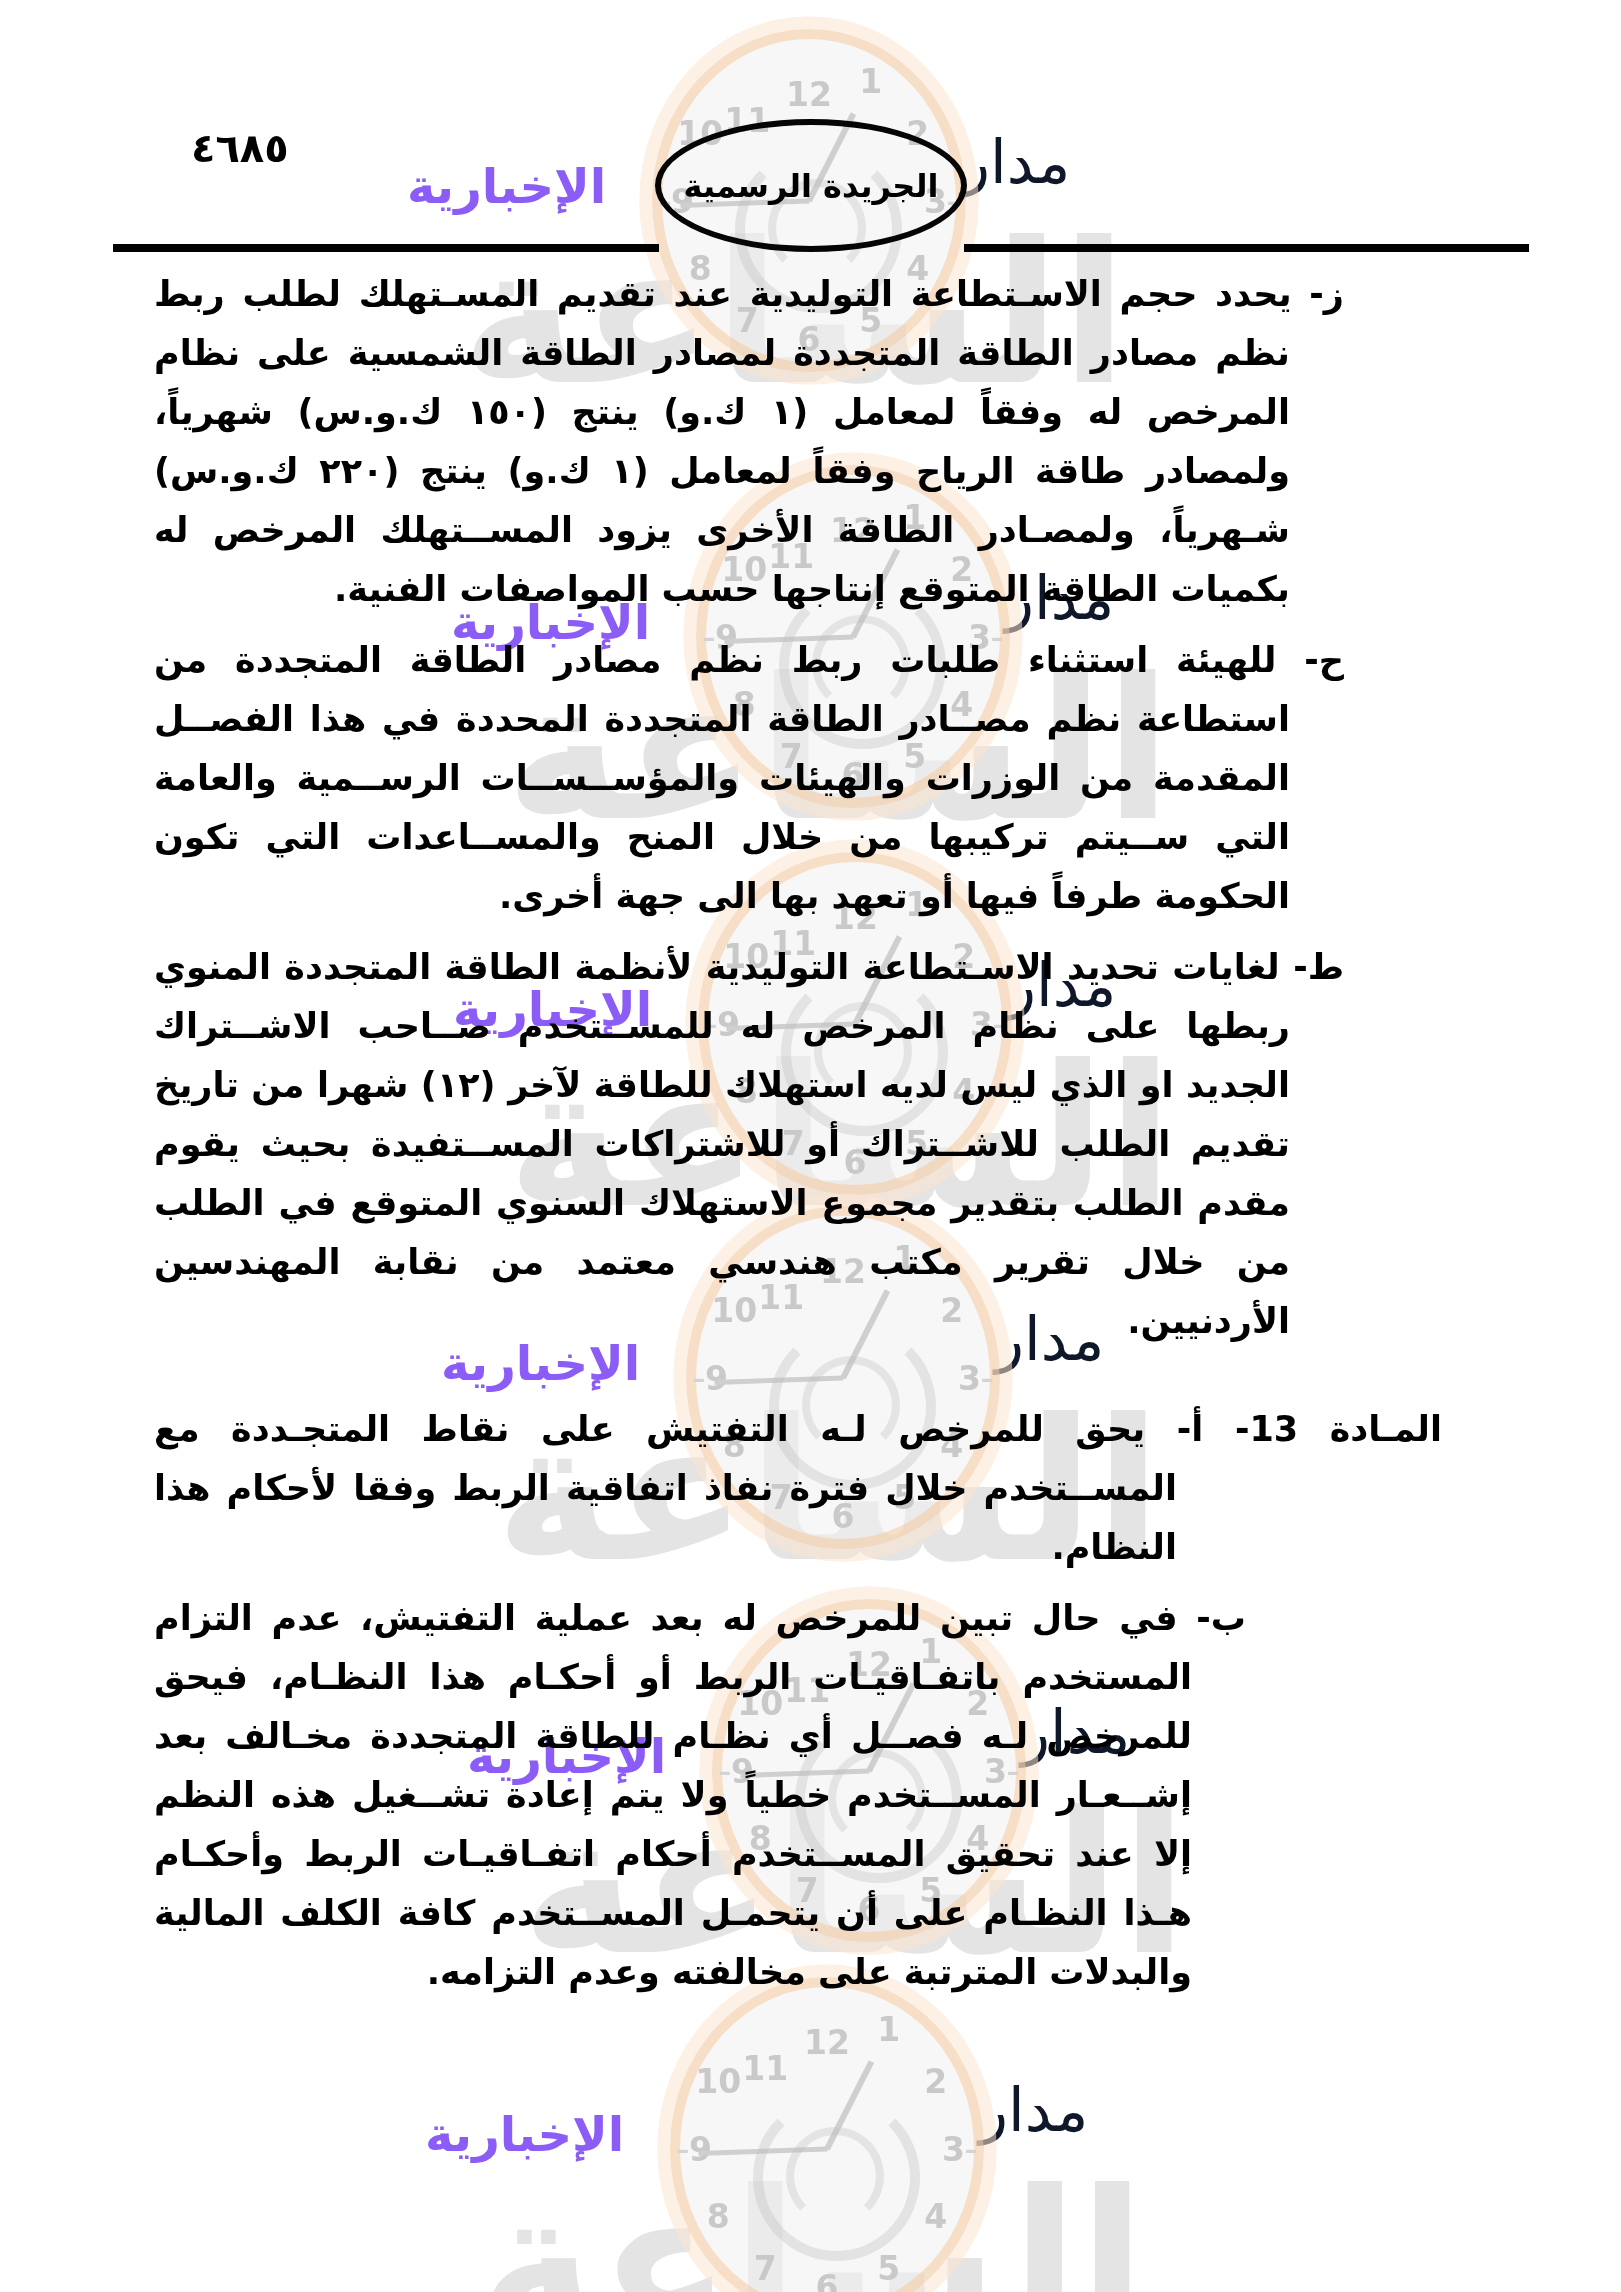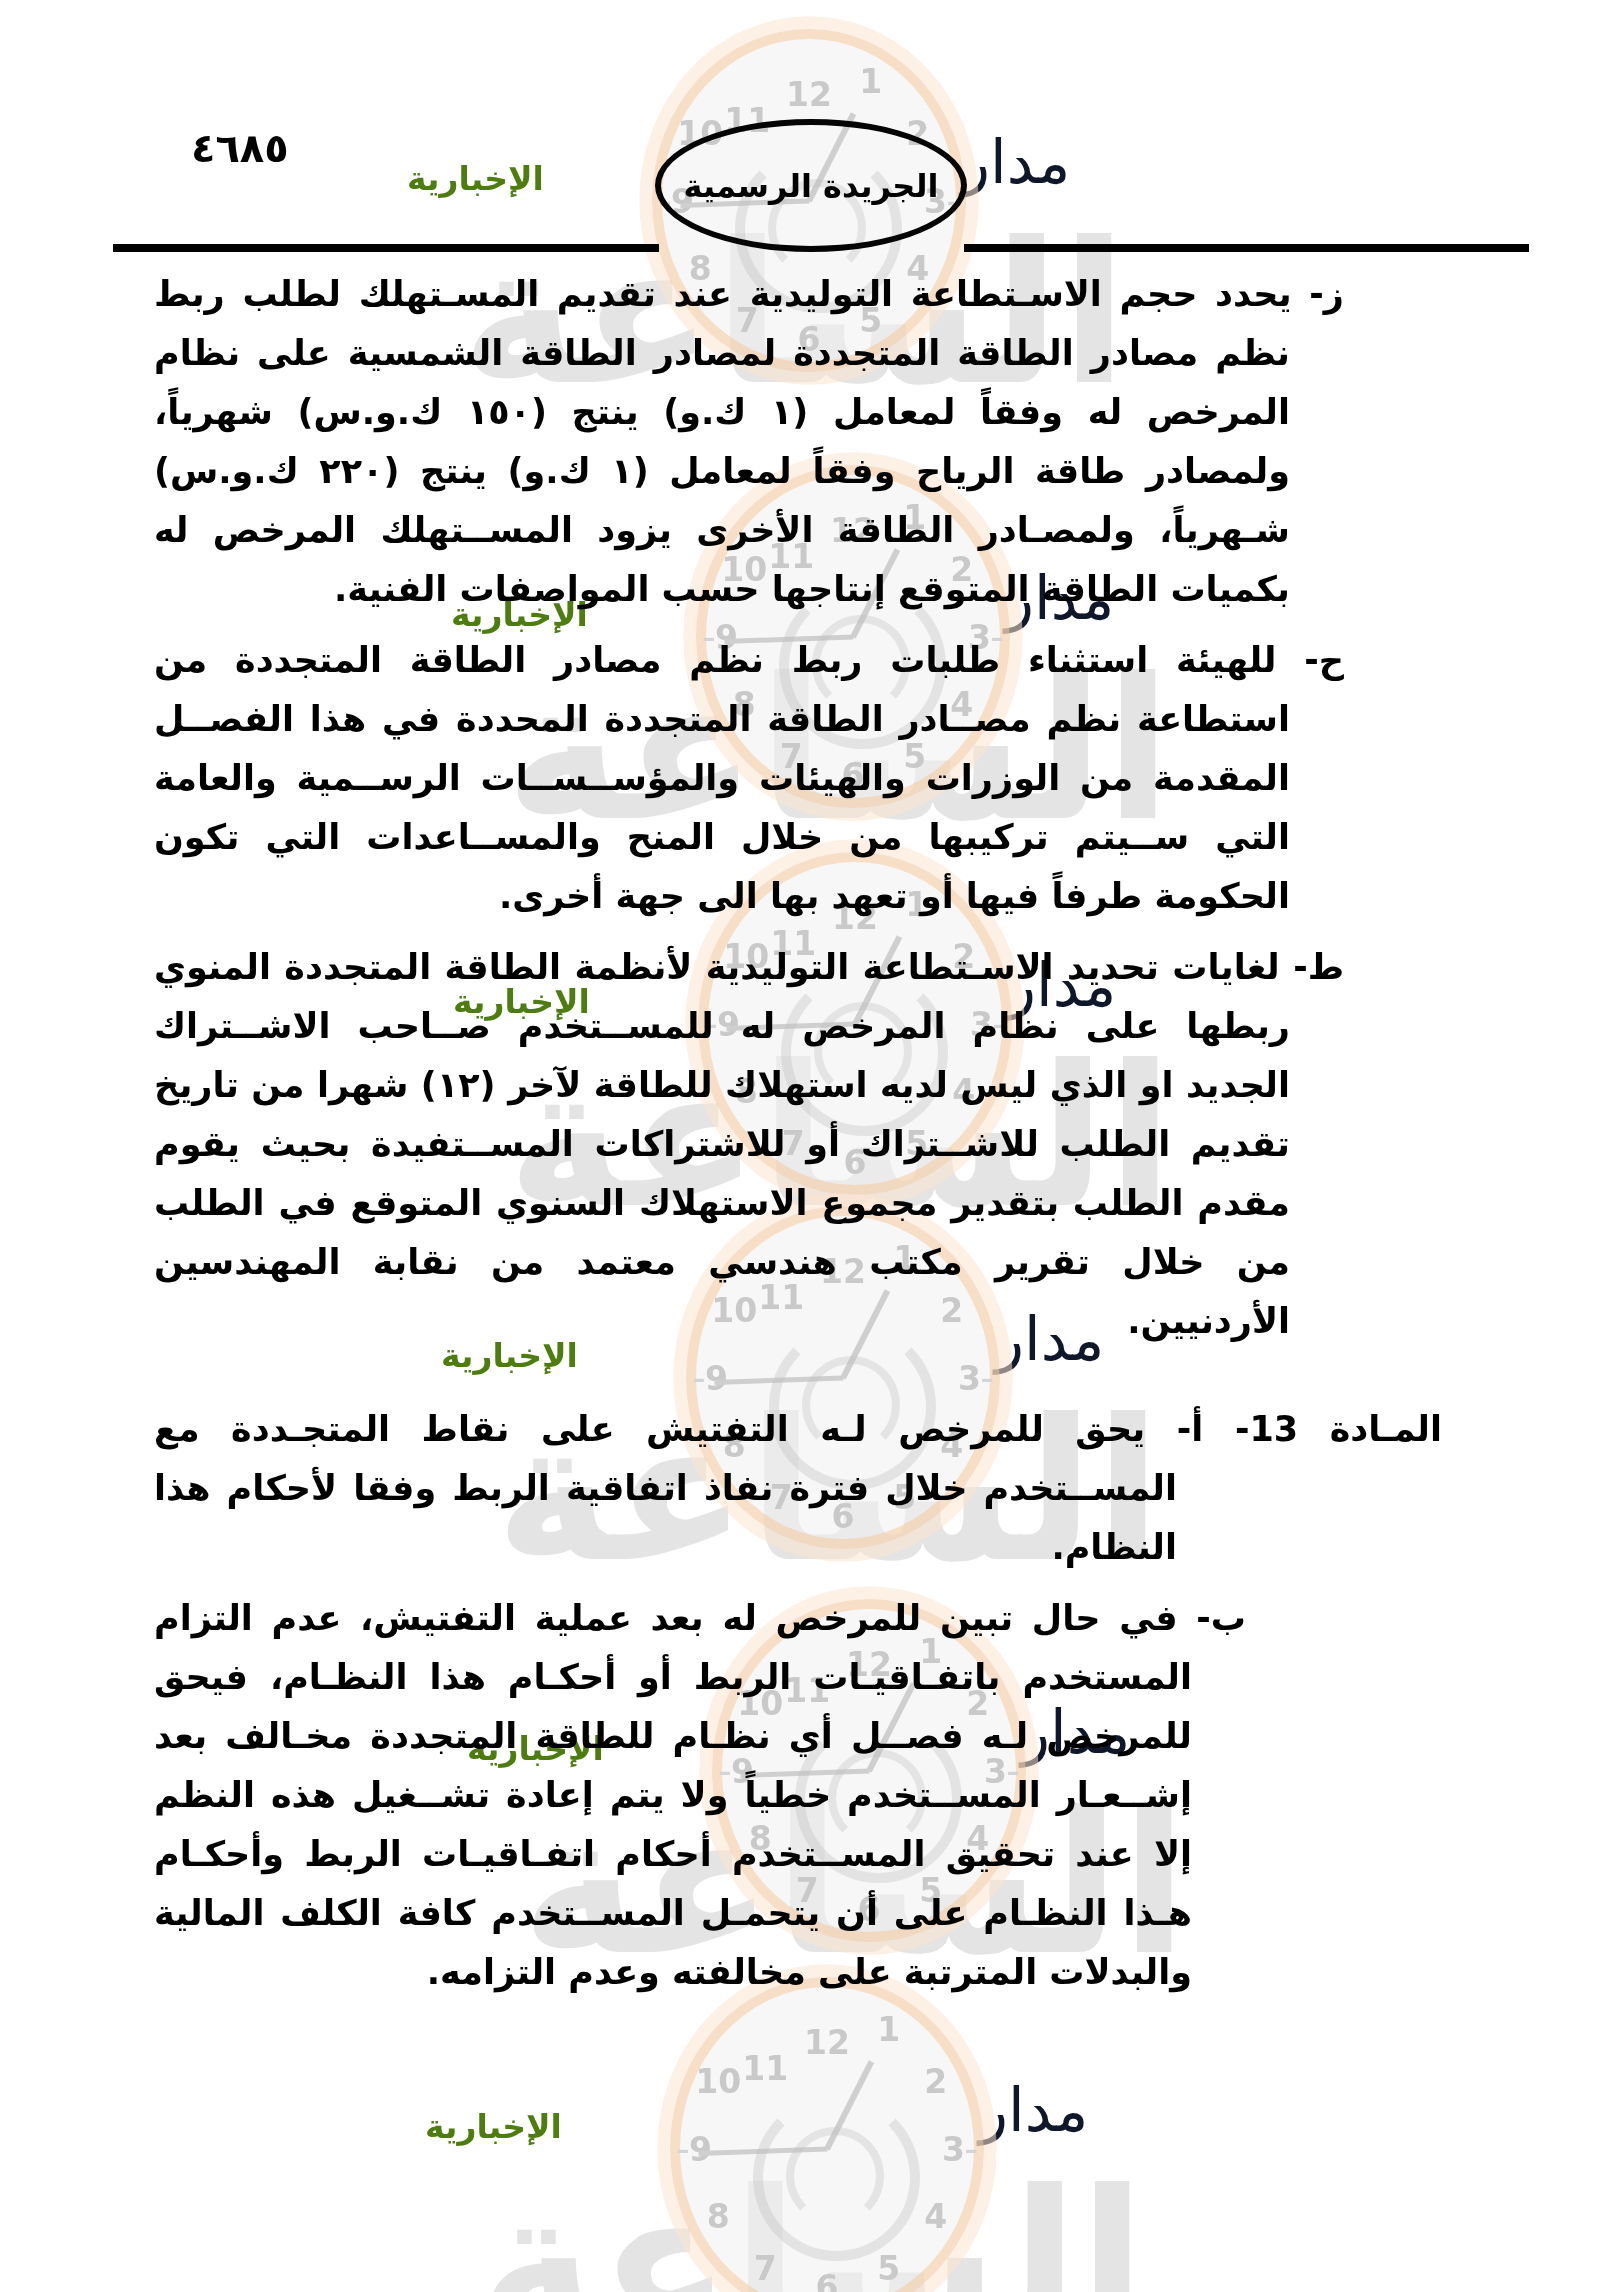--- a/index.html
+++ b/index.html
@@ -40,23 +40,23 @@
     font-size: 60px;
     font-weight: normal;
     color: #0f172a;
     white-space: nowrap;
     line-height: 1;
   }
   .wm .akhbar {
     position: absolute;
     left: -392px;
     top: -29px;
-    font-size: 33px;
-    font-weight: bold;
-    color: #4d7c0f;
+    font-size: 48px;
+    font-weight: bold;
+    color: #8b5cf6;
     white-space: nowrap;
     line-height: 1;
   }
   .wm .clock {
     position: absolute;
     left: -147px;
     top: -162px;
     width: 294px;
     height: 323px;
     border-radius: 50%;

